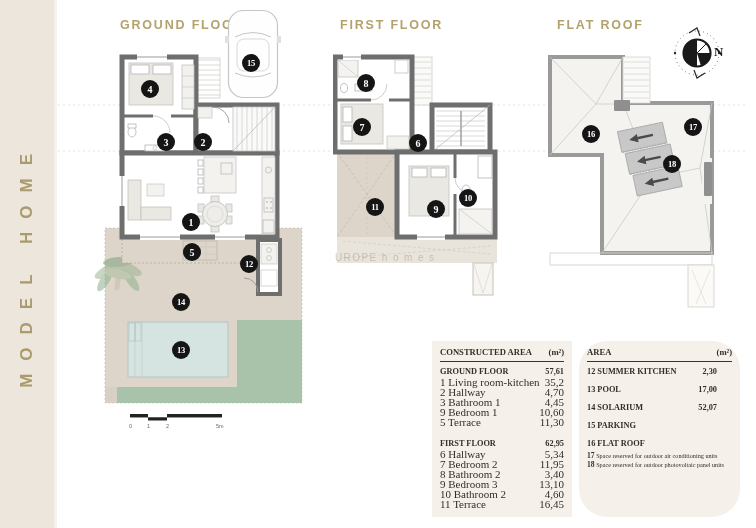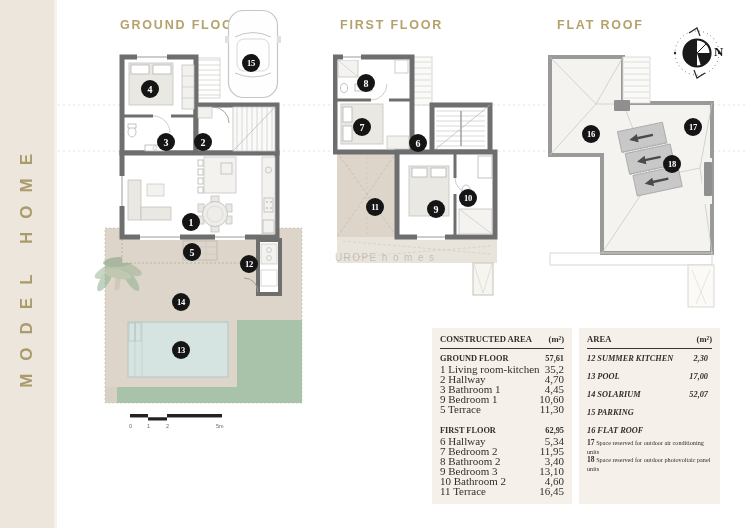--- a/index.html
+++ b/index.html
@@ -22,32 +22,32 @@
   .iwall{stroke:#6e6e6e;stroke-width:3;}
   .furn{fill:#eae8e3;stroke:#c4c2bc;stroke-width:0.8;}
   .fix{fill:#ffffff;stroke:#b5b5b5;stroke-width:0.8;}
   .lite{stroke:#c9c9c9;stroke-width:0.7;}
   .roofline{stroke:#cdc9c0;stroke-width:0.8;}
   .sb{font-size:5.5px;fill:#6b6b6b;font-family:"Liberation Sans",sans-serif;}
   .wm{font-size:10px;fill:#a89f90;opacity:.55;letter-spacing:1.4px;
       font-family:"Liberation Sans",sans-serif;}
   .compass-n{font-family:"Liberation Serif",serif;font-weight:bold;font-size:13px;fill:#1a1a1a;}
   
-  .tables{position:absolute;left:432px;top:328px;display:flex;gap:7px;z-index:1;
+  .tables{position:absolute;left:432px;top:341px;display:flex;gap:7px;z-index:1;
           font-family:"Liberation Serif",serif;color:#332e27;}
   .tcol{background:#f5f1ea;padding:6px 8px 8px 8px;box-sizing:border-box;}
   .tcol-left{width:140px;}
-  .tcol-right{width:141px;}
+  .tcol-right{width:161px;border-radius:28px;}
   .thead{display:flex;justify-content:space-between;font-weight:bold;font-size:8.6px;
          border-bottom:1.2px solid #3a352e;padding-bottom:4px;margin-bottom:5px;}
   .trow{display:flex;justify-content:space-between;font-size:11px;line-height:10px;}
   .trow.bold{font-weight:bold;font-size:8.3px;}
   .tgap{height:12px;}
   .arow{display:flex;justify-content:space-between;font-weight:bold;font-size:8.3px;
-        margin:0 4px 9px 0;font-style:italic;}
+        margin:0 15px 9px 0;}
   .tnote{font-size:6.2px;line-height:8.6px;}
   .tnote b{font-size:7.6px;}
 </style>
 </head>
 <body>
 
 <div class="page">
 
   <svg class="proj" width="702" height="528">
     <line x1="4" y1="105" x2="694" y2="105" stroke="#e4e1da" stroke-width="1" stroke-dasharray="2,3"></line>

